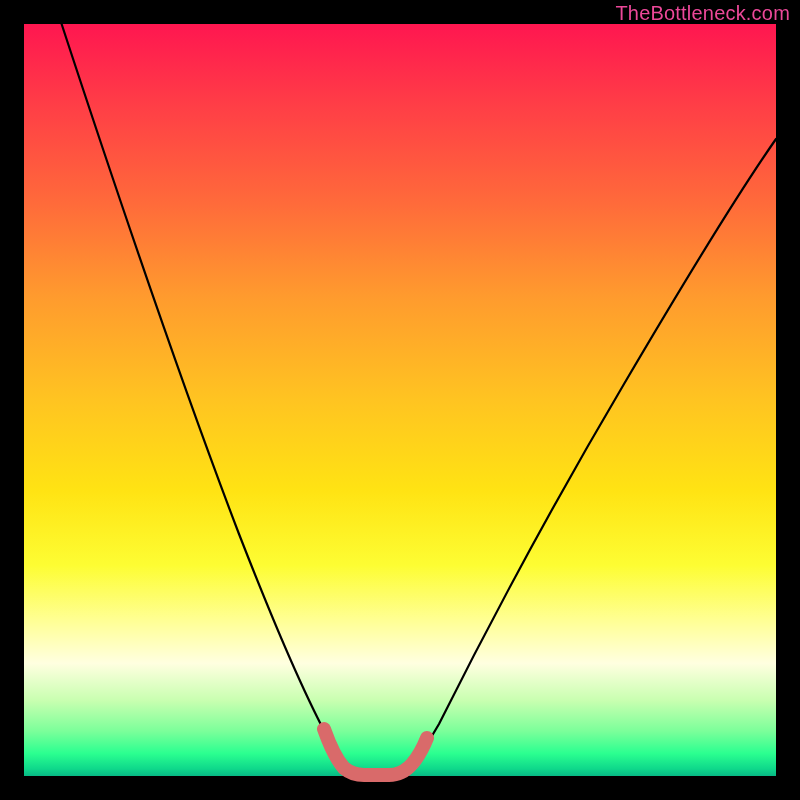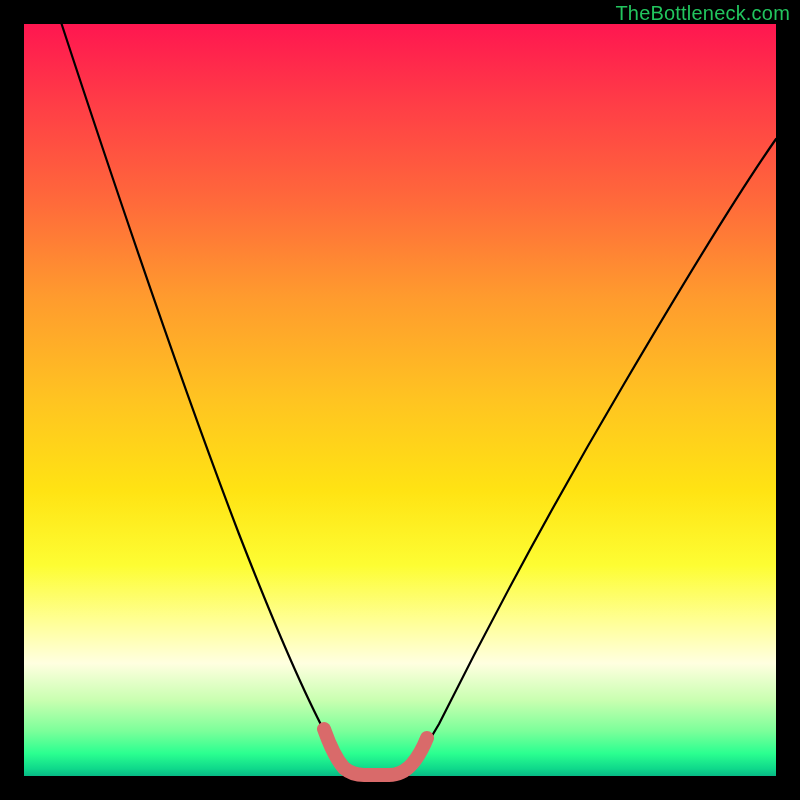--- a/index.html
+++ b/index.html
@@ -40,21 +40,21 @@
       #7cff9a 94%,
       #2bff90 97%,
       #0fd98b 99%,
       #07b985 100%
     );
   }
   .watermark {
     position: absolute;
     top: 2px;
     right: 10px;
-    color: #22c55e;
+    color: #ec4899;
     font-size: 20px;
     letter-spacing: 0.2px;
     user-select: none;
   }
   svg.curve {
     position: absolute;
     left: 0;
     top: 0;
     width: 752px;
     height: 752px;

